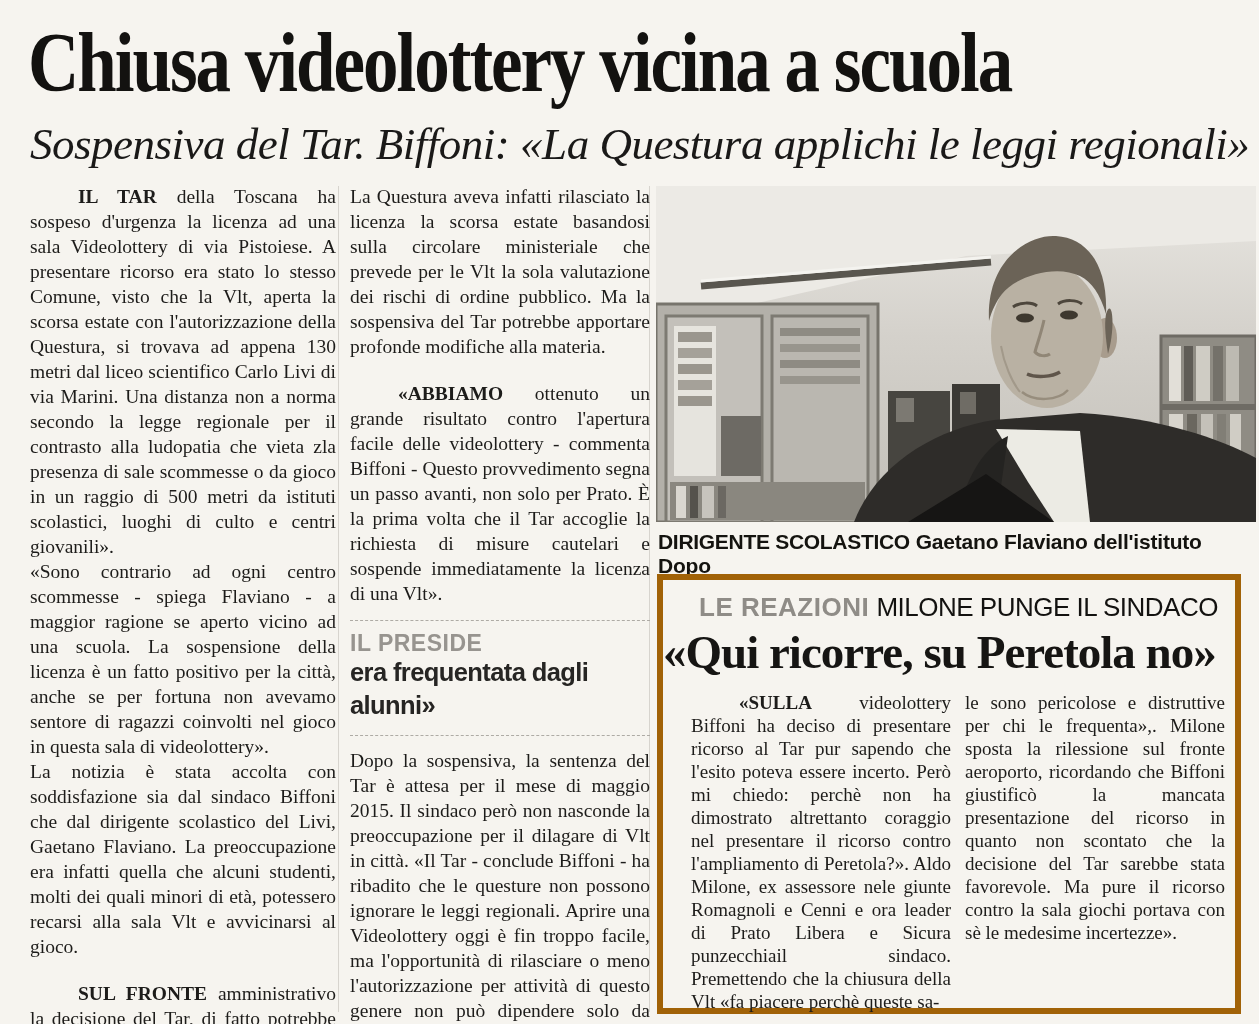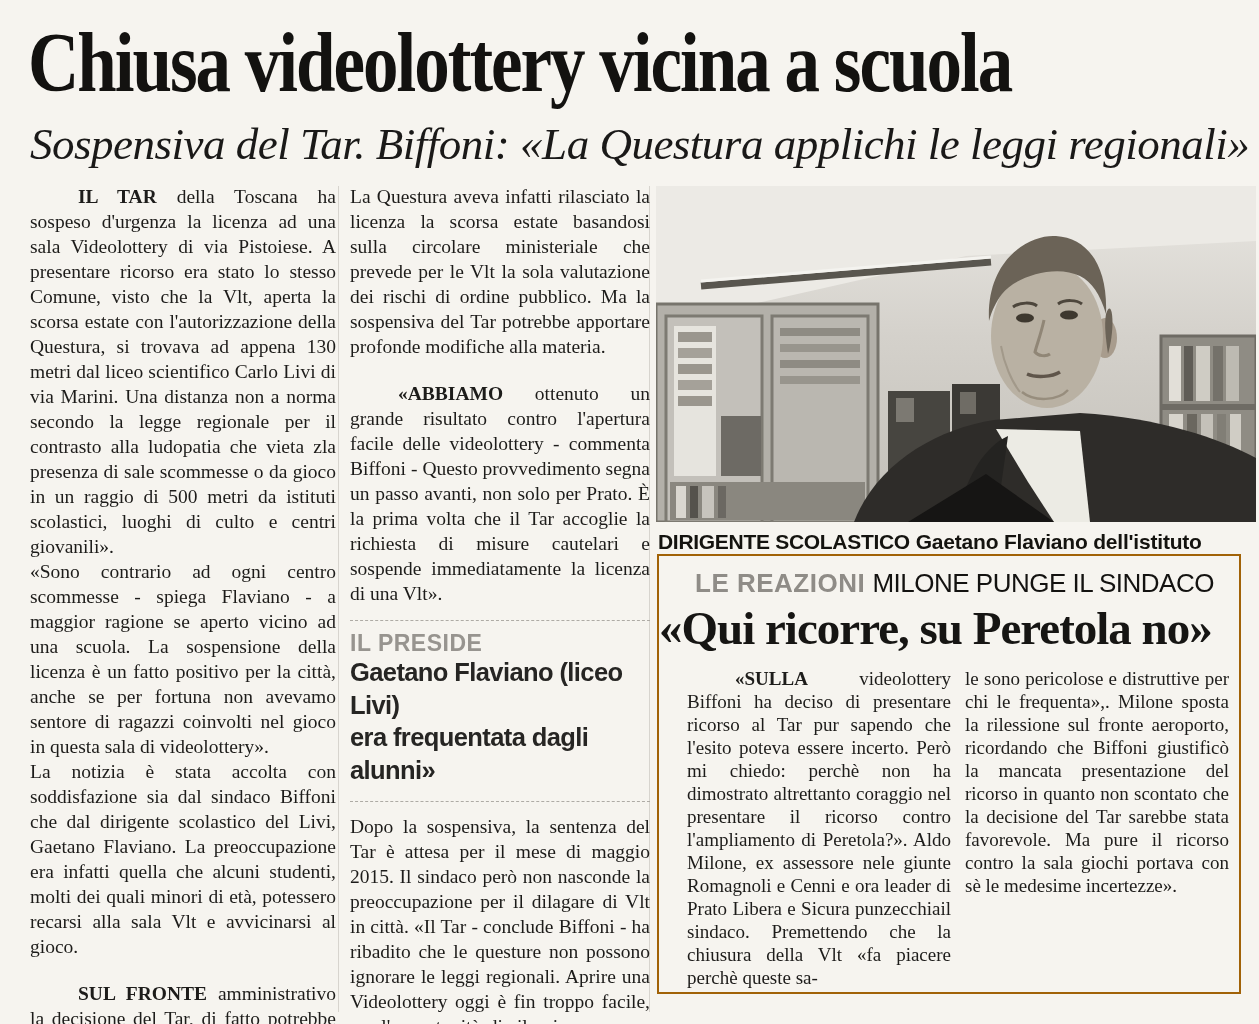--- a/index.html
+++ b/index.html
@@ -48,22 +48,22 @@
   
   .photo{left:656px;top:186px;width:600px;height:336px;background:#c9c6c0;}
   .caption{
     left:658px;top:530px;width:598px;
     font-family:"Liberation Sans", sans-serif;font-size:21px;color:#14130f;
   }
   .caption .cap-bold{font-weight:800;letter-spacing:-0.3px;}
   .caption .cap-rest{font-weight:700;letter-spacing:-0.2px;}
   
   .rbox{
-    left:657px;top:554px;width:584px;height:440px;
-    border:2px solid #a16207;background:#f6f4ef;box-sizing:border-box;
+    left:657px;top:574px;width:584px;height:440px;
+    border:6px solid #a16207;background:#f6f4ef;box-sizing:border-box;
   }
   .rkicker{
     margin:12px 0 0 36px;font-family:"Liberation Sans", sans-serif;
     font-size:26px;white-space:nowrap;
   }
   .rkicker .kg{font-weight:700;color:#8f8c87;letter-spacing:0.5px;}
   .rkicker .kb{font-weight:400;color:#131210;letter-spacing:-0.5px;}
   .rheadline{
     margin-top:2px;
     font-size:47px;font-weight:700;letter-spacing:-1px;color:#161513;
@@ -87,21 +87,20 @@
   <p><span>La notizia è stata accolta con soddisfazione sia dal sindaco Biffoni che dal dirigente scolastico del Livi, Gaetano Flaviano. La preoccupazione era infatti quella che alcuni studenti, molti dei quali minori di età, potessero recarsi alla sala Vlt e avvicinarsi al gioco.</span></p>
   <p class="spaced"><span class="lead">SUL FRONTE</span><span> amministrativo la decisione del Tar, di fatto potrebbe equiparare le videolottery alle sale slot.</span></p>
 </div>
 
 <div class="abs col col2">
   <p><span>La Questura aveva infatti rilasciato la licenza la scorsa estate basandosi sulla circolare ministeriale che prevede per le Vlt la sola valutazione dei rischi di ordine pubblico. Ma la sospensiva del Tar potrebbe apportare profonde modifiche alla materia.</span></p>
   <p class="spaced"><span class="lead">«ABBIAMO</span><span> ottenuto un grande risultato contro l'apertura facile delle videolottery - commenta Biffoni - Questo provvedimento segna un passo avanti, non solo per Prato. È la prima volta che il Tar accoglie la richiesta di misure cautelari e sospende immediatamente la licenza di una Vlt».</span></p>
 
   <div class="preside">
     <div class="kicker">IL PRESIDE</div>
-    <div class="pq-line">Gaetano Flaviano (liceo Livi)</div>
     <div class="pq-line">era frequentata dagli alunni»</div>
   </div>
 
   <p><span>Dopo la sospensiva, la sentenza del Tar è attesa per il mese di maggio 2015. Il sindaco però non nasconde la preoccupazione per il dilagare di Vlt in città. «Il Tar - conclude Biffoni - ha ribadito che le questure non possono ignorare le leggi regionali. Aprire una Videolottery oggi è fin troppo facile, ma l'opportunità di rilasciare o meno l'autorizzazione per attività di questo genere non può dipendere solo da valutazioni di ordine pubblico».</span></p>
 </div>
 
 <div class="abs photo">
   <svg width="600" height="336" viewBox="0 0 600 336">
     <defs>
       <linearGradient id="bgGrad" x1="0" y1="0" x2="0" y2="1">

